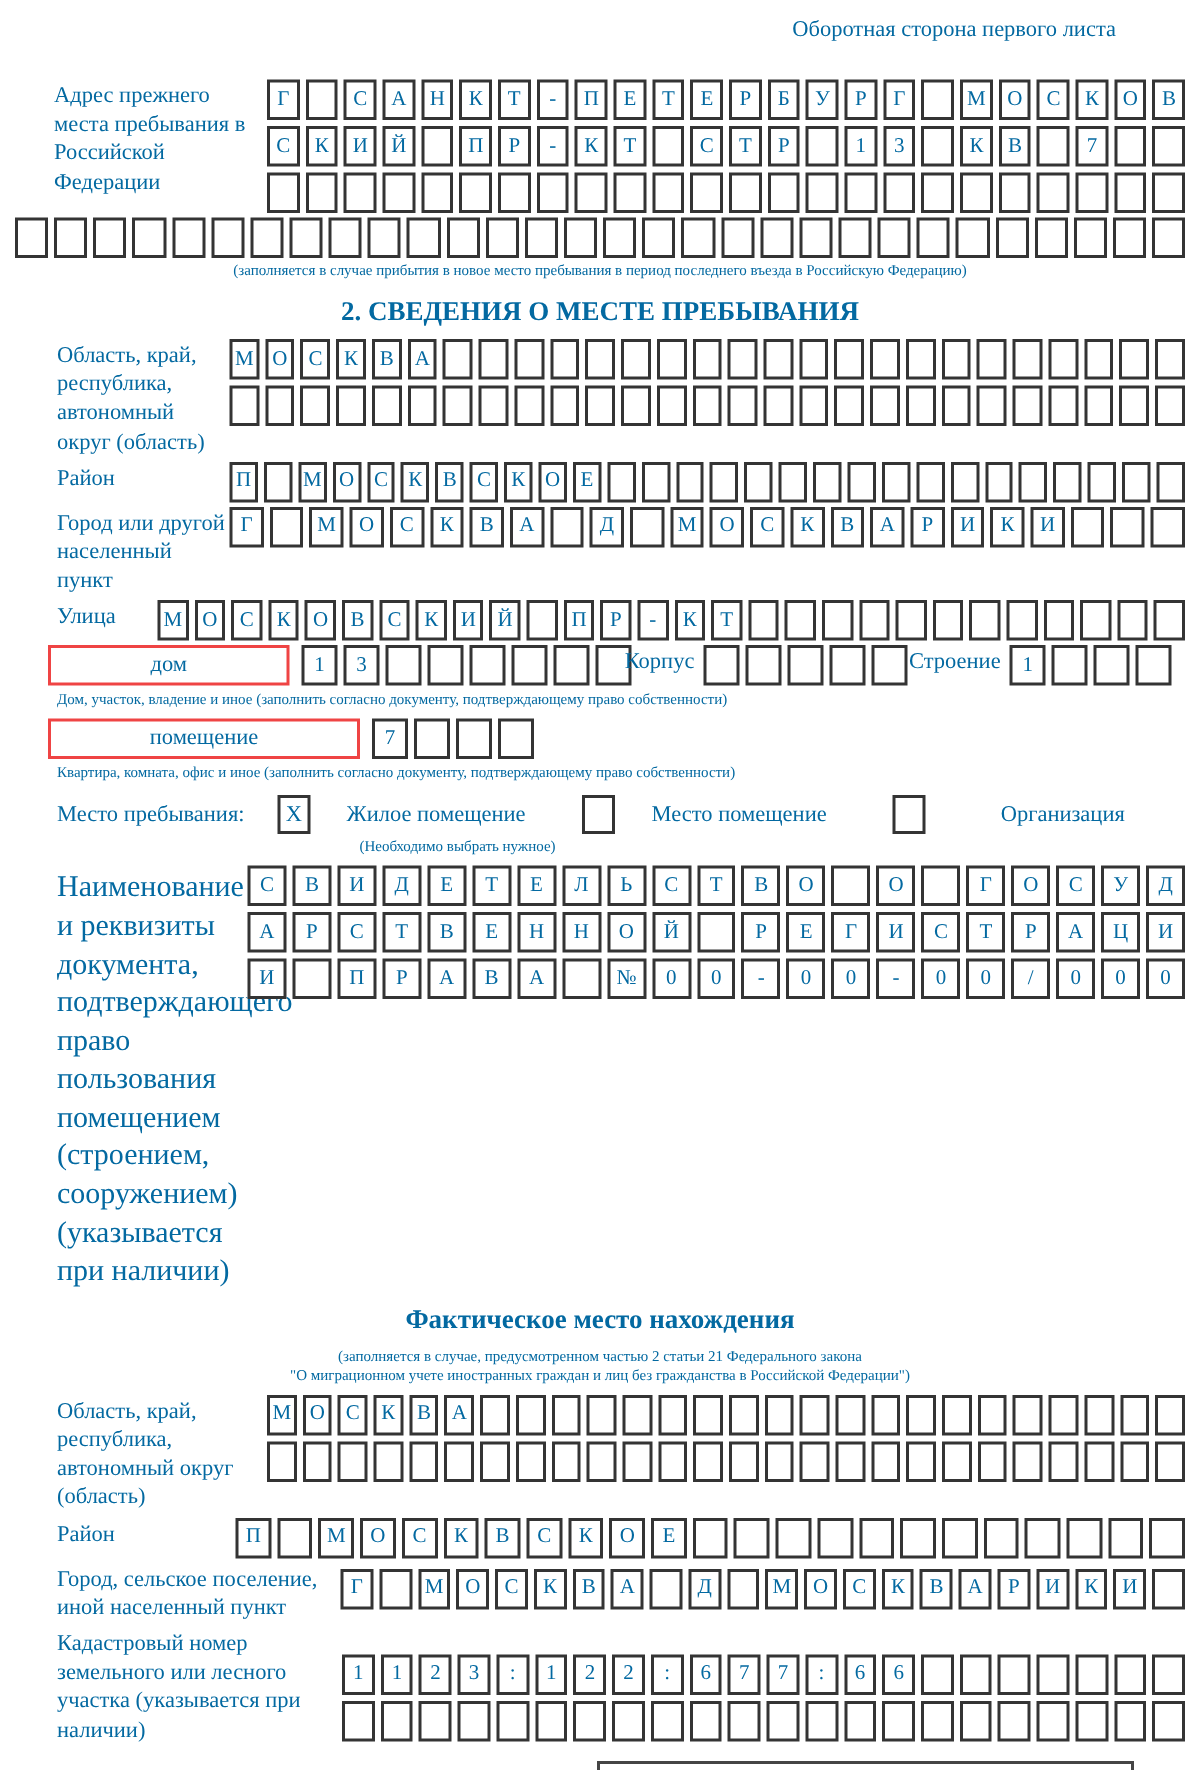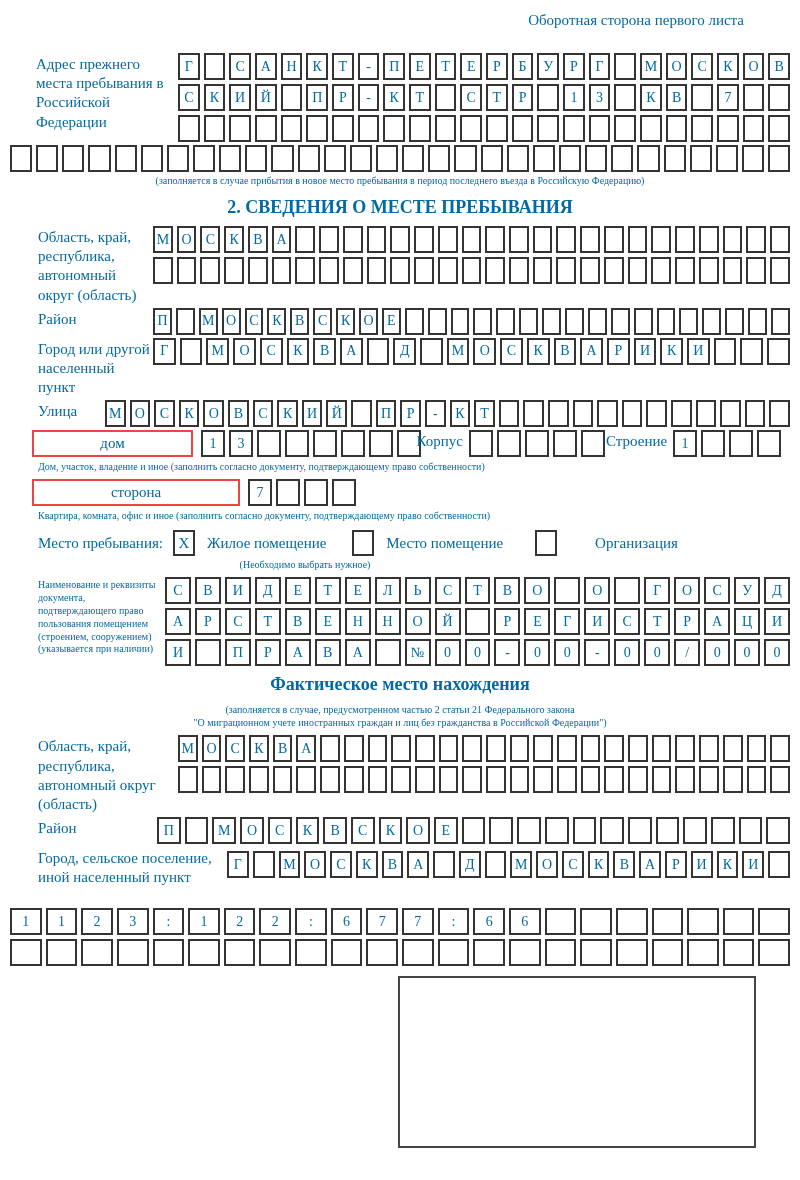--- a/index.html
+++ b/index.html
@@ -25,31 +25,31 @@
   .sec-title{text-align:center;font-weight:bold;font-size:18px;margin:10px 0 8px 0;}
   .labelbox{
     box-sizing:border-box;border:2px solid #ef4444;height:27px;
     display:flex;align-items:center;justify-content:center;font-size:15px;
   }
   .inline-label{padding:3px 6px 0 10px;white-space:nowrap;}
   .cbox{
     box-sizing:border-box;flex:0 0 22px;height:26px;border:2px solid #343434;
     display:flex;align-items:center;justify-content:center;font-size:15px;
   }
-  .stayrow{display:flex;align-items:center;gap:0;margin:8px 0 2px 0;}
+  .stayrow{display:flex;align-items:center;gap:12px;margin:8px 0 2px 0;}
   .stayrow .opt-label{padding:0 12px 0 12px;}
   .stamp-box{
     box-sizing:border-box;width:358px;height:172px;border:2px solid #454545;
     margin:10px 0 4px 388px;background:#fff;
   }
   
   .lw168{width:168px;padding-left:26px;}
   .lw143{width:143px;padding-left:28px;}
   .lw95{width:95px;padding-left:28px;}
-  .lw155{width:155px;padding-left:28px;font-size:10px;}
+  .lw155{width:155px;padding-left:28px;font-size:20px;}
   .lw168b{width:168px;padding-left:28px;}
   .lw147{width:147px;padding-left:28px;}
   .lw217{width:217px;padding-left:28px;}
   .lw218{width:218px;padding-left:28px;}
   .indent28{padding-left:28px;}
   .mt2{margin-top:2px;} .mt6{margin-top:6px;} .mt8{margin-top:8px;}
   .mb6{margin-bottom:6px;}
 </style>
 </head>
 <body>
@@ -363,21 +363,21 @@
     <div class="cells fixed">
         <span class="cell">1</span>
         <span class="cell"></span>
         <span class="cell"></span>
         <span class="cell"></span>
       </div>
   </div>
   <div class="caption indent28">Дом, участок, владение и иное (заполнить согласно документу, подтверждающему право собственности)</div>
 
   <div class="row mt6" style="margin-left:22px;">
-    <div class="labelbox" style="width:208px;">сторона</div>
+    <div class="labelbox" style="width:208px;">помещение</div>
     <div class="cells fixed" style="margin-left:8px;">
         <span class="cell">7</span>
         <span class="cell"></span>
         <span class="cell"></span>
         <span class="cell"></span>
       </div>
   </div>
   <div class="caption indent28 mt2">Квартира, комната, офис и иное (заполнить согласно документу, подтверждающему право собственности)</div>
 
   <div class="stayrow indent28">
@@ -583,20 +583,21 @@
         <span class="cell">А</span>
         <span class="cell">Р</span>
         <span class="cell">И</span>
         <span class="cell">К</span>
         <span class="cell">И</span>
         <span class="cell"></span>
       </div>
   </div>
 
   <div class="row">
+    <div class="flabel lw218">Кадастровый номер земельного или лесного участка (указывается при наличии)</div>
     <div class="cellcol" style="margin-top:18px;">
       <div class="cells">
           <span class="cell">1</span>
           <span class="cell">1</span>
           <span class="cell">2</span>
           <span class="cell">3</span>
           <span class="cell">:</span>
           <span class="cell">1</span>
           <span class="cell">2</span>
           <span class="cell">2</span>

